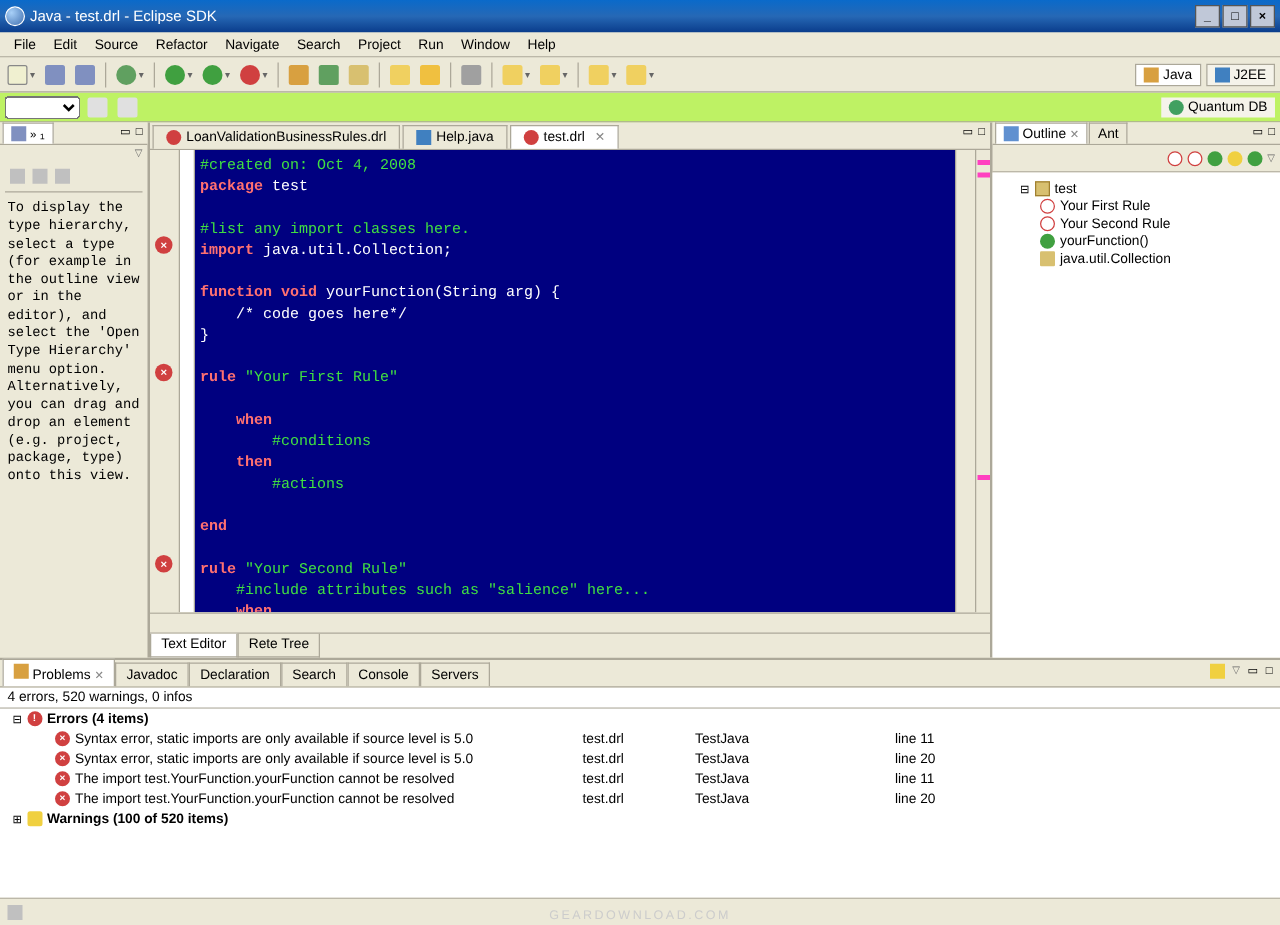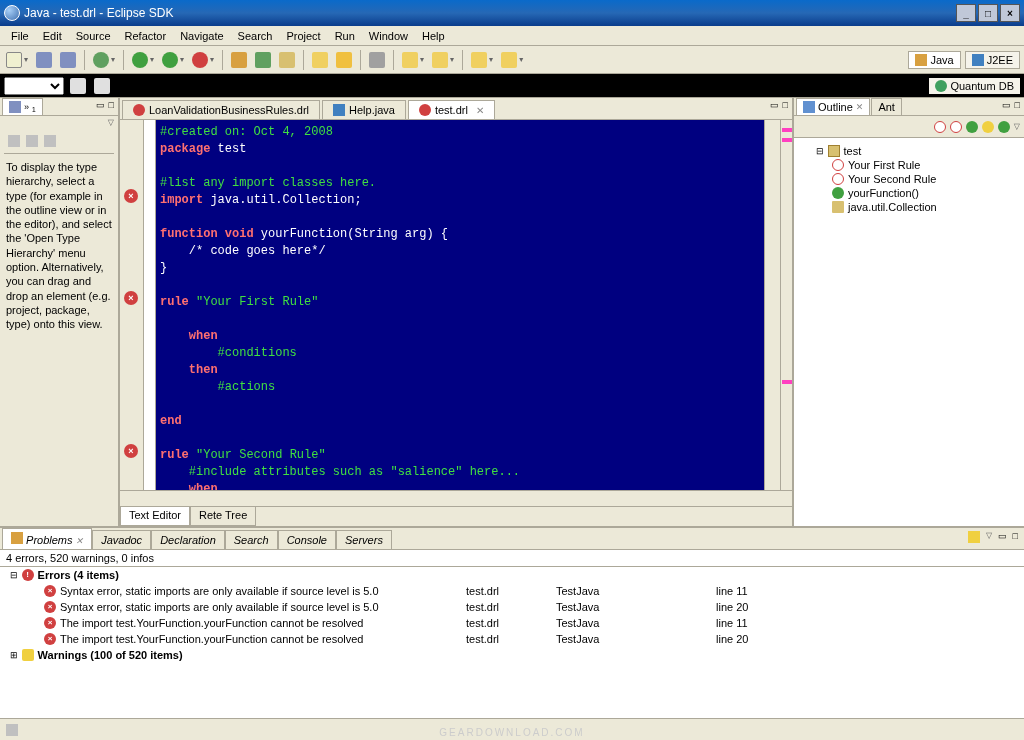--- a/index.html
+++ b/index.html
@@ -11,26 +11,26 @@
 .winbtn { width: 20px; height: 18px; background: #c0c8d8; border: 1px solid #555; display: flex; align-items: center; justify-content: center; font-weight: bold; font-size: 10px; color: #000; }
 .menubar { height: 20px; background: #ece9d8; display: flex; align-items: center; padding: 0 4px; border-bottom: 1px solid #aca899; }
 .menubar span { padding: 2px 7px; cursor: pointer; }
 .toolbar { height: 28px; background: #ece9d8; display: flex; align-items: center; padding: 0 4px; border-bottom: 1px solid #aca899; gap: 4px; position: relative; }
 .tbicon { width: 16px; height: 16px; display: inline-block; background: #ccc; border-radius: 2px; }
 .tbbtn { padding: 2px; display: flex; align-items: center; gap: 2px; }
 .tbsep { width: 1px; height: 20px; background: #aca899; margin: 0 2px; }
 .perspectives { margin-left: auto; display: flex; align-items: center; gap: 4px; }
 .persp { padding: 2px 6px; border: 1px solid #aca899; background: #f5f3ea; display: flex; align-items: center; gap: 3px; }
 .persp.active { background: #fff; }
-.toolbar2 { height: 24px; background: #000000; display: flex; align-items: center; padding: 0 4px; border-bottom: 1px solid #aca899; gap: 4px; }
+.toolbar2 { height: 24px; background: #bef264; display: flex; align-items: center; padding: 0 4px; border-bottom: 1px solid #aca899; gap: 4px; }
 .main { display: flex; height: 428px; }
 .leftpane { width: 120px; border-right: 2px solid #aca899; background: #ece9d8; display: flex; flex-direction: column; }
 .pane-tab { padding: 2px 6px; background: #fff; border: 1px solid #aca899; border-bottom: none; display: flex; align-items: center; gap: 3px; }
 .pane-tabbar { display: flex; gap: 1px; background: #ece9d8; border-bottom: 1px solid #aca899; padding-left: 2px; }
-.hierarchy-help { padding: 6px; font-size: 11px; color: #000; line-height: 1.3; }
+.hierarchy-help { padding: 6px; font-size: 11px; color: #000; line-height: 1.3; font-family: Liberation Mono, monospace; }
 .centerpane { flex: 1; display: flex; flex-direction: column; }
 .editor-tabs { display: flex; background: #ece9d8; border-bottom: 1px solid #aca899; height: 22px; align-items: flex-end; padding-left: 2px; position: relative; }
 .editor-tab { padding: 3px 10px; border: 1px solid #aca899; border-bottom: none; background: #ece9d8; margin-right: 2px; display: flex; align-items: flex-end; gap: 4px; font-size: 11px; }
 .editor-tab.active { background: #fff; }
 .editor-tab .close { font-size: 10px; color: #888; margin-left: 4px; }
 .editor-ctrls { position: absolute; right: 4px; top: 2px; display: flex; gap: 4px; }
 .editor-body { flex: 1; display: flex; overflow: hidden; }
 .gutter { width: 24px; background: #ece9d8; border-right: 1px solid #aca899; position: relative; }
 .gutter-mark { position: absolute; left: 4px; width: 14px; height: 14px; border-radius: 50%; background: #d04040; color: #fff; font-size: 9px; text-align: center; line-height: 14px; font-weight: bold; }
 .code { flex: 1; background: #000080; color: #fff; font-family: "Courier New", monospace; font-size: 12px; padding: 4px; overflow: hidden; white-space: pre; line-height: 17px; }
@@ -43,21 +43,21 @@
 .bottom-tab { padding: 2px 8px; border: 1px solid #aca899; border-top: none; font-size: 11px; text-align: center; }
 .bottom-tab.active { background: #fff; }
 .rightpane { width: 232px; border-left: 2px solid #aca899; background: #ece9d8; display: flex; flex-direction: column; }
 .outline-toolbar { height: 22px; border-bottom: 1px solid #aca899; display: flex; align-items: center; justify-content: flex-end; gap: 4px; padding: 0 4px; }
 .outline-tree { padding: 6px 4px; font-size: 11px; background: #fff; flex: 1; }
 .tree-item { display: flex; align-items: center; gap: 4px; padding: 1px 0; }
 .tree-item.indent1 { padding-left: 18px; }
 .tree-item.indent2 { padding-left: 34px; }
 .problems-pane { border-top: 2px solid #aca899; background: #ece9d8; height: 192px; display: flex; flex-direction: column; }
 .problems-tabs { display: flex; border-bottom: 1px solid #aca899; height: 22px; align-items: flex-end; padding-left: 2px; position: relative; }
-.ptab { padding: 3px 8px; border: 1px solid #aca899; border-bottom: none; font-size: 11px; background: #ece9d8; font-style: italic; }
+.ptab { padding: 3px 8px; border: 1px solid #aca899; border-bottom: none; font-size: 11px; background: #ece9d8; }
 .ptab.active { background: #fff; }
 .problems-status { padding: 2px 6px; font-size: 11px; border-bottom: 1px solid #aca899; background: #fff; }
 .problems-table { flex: 1; background: #fff; overflow: hidden; }
 .pth { display: flex; background: #ece9d8; border-bottom: 1px solid #aca899; }
 .pth div { padding: 2px 6px; border-right: 1px solid #aca899; font-size: 11px; }
 .pth .c1 { width: 460px; } .pth .c2 { width: 90px; } .pth .c3 { width: 160px; } .pth .c4 { width: 80px; } .pth .c5 { flex: 1; }
 .ptr { display: flex; padding: 1px 0; }
 .ptr div { padding: 1px 6px; font-size: 11px; white-space: nowrap; overflow: hidden; text-overflow: ellipsis; }
 .ptr .c1 { width: 460px; display: flex; align-items: center; gap: 4px; } .ptr .c2 { width: 90px; } .ptr .c3 { width: 160px; } .ptr .c4 { width: 80px; }
 .err-icon { width: 12px; height: 12px; border-radius: 50%; background: #d04040; color: #fff; font-size: 8px; text-align: center; line-height: 12px; flex-shrink: 0; font-weight: bold; }

